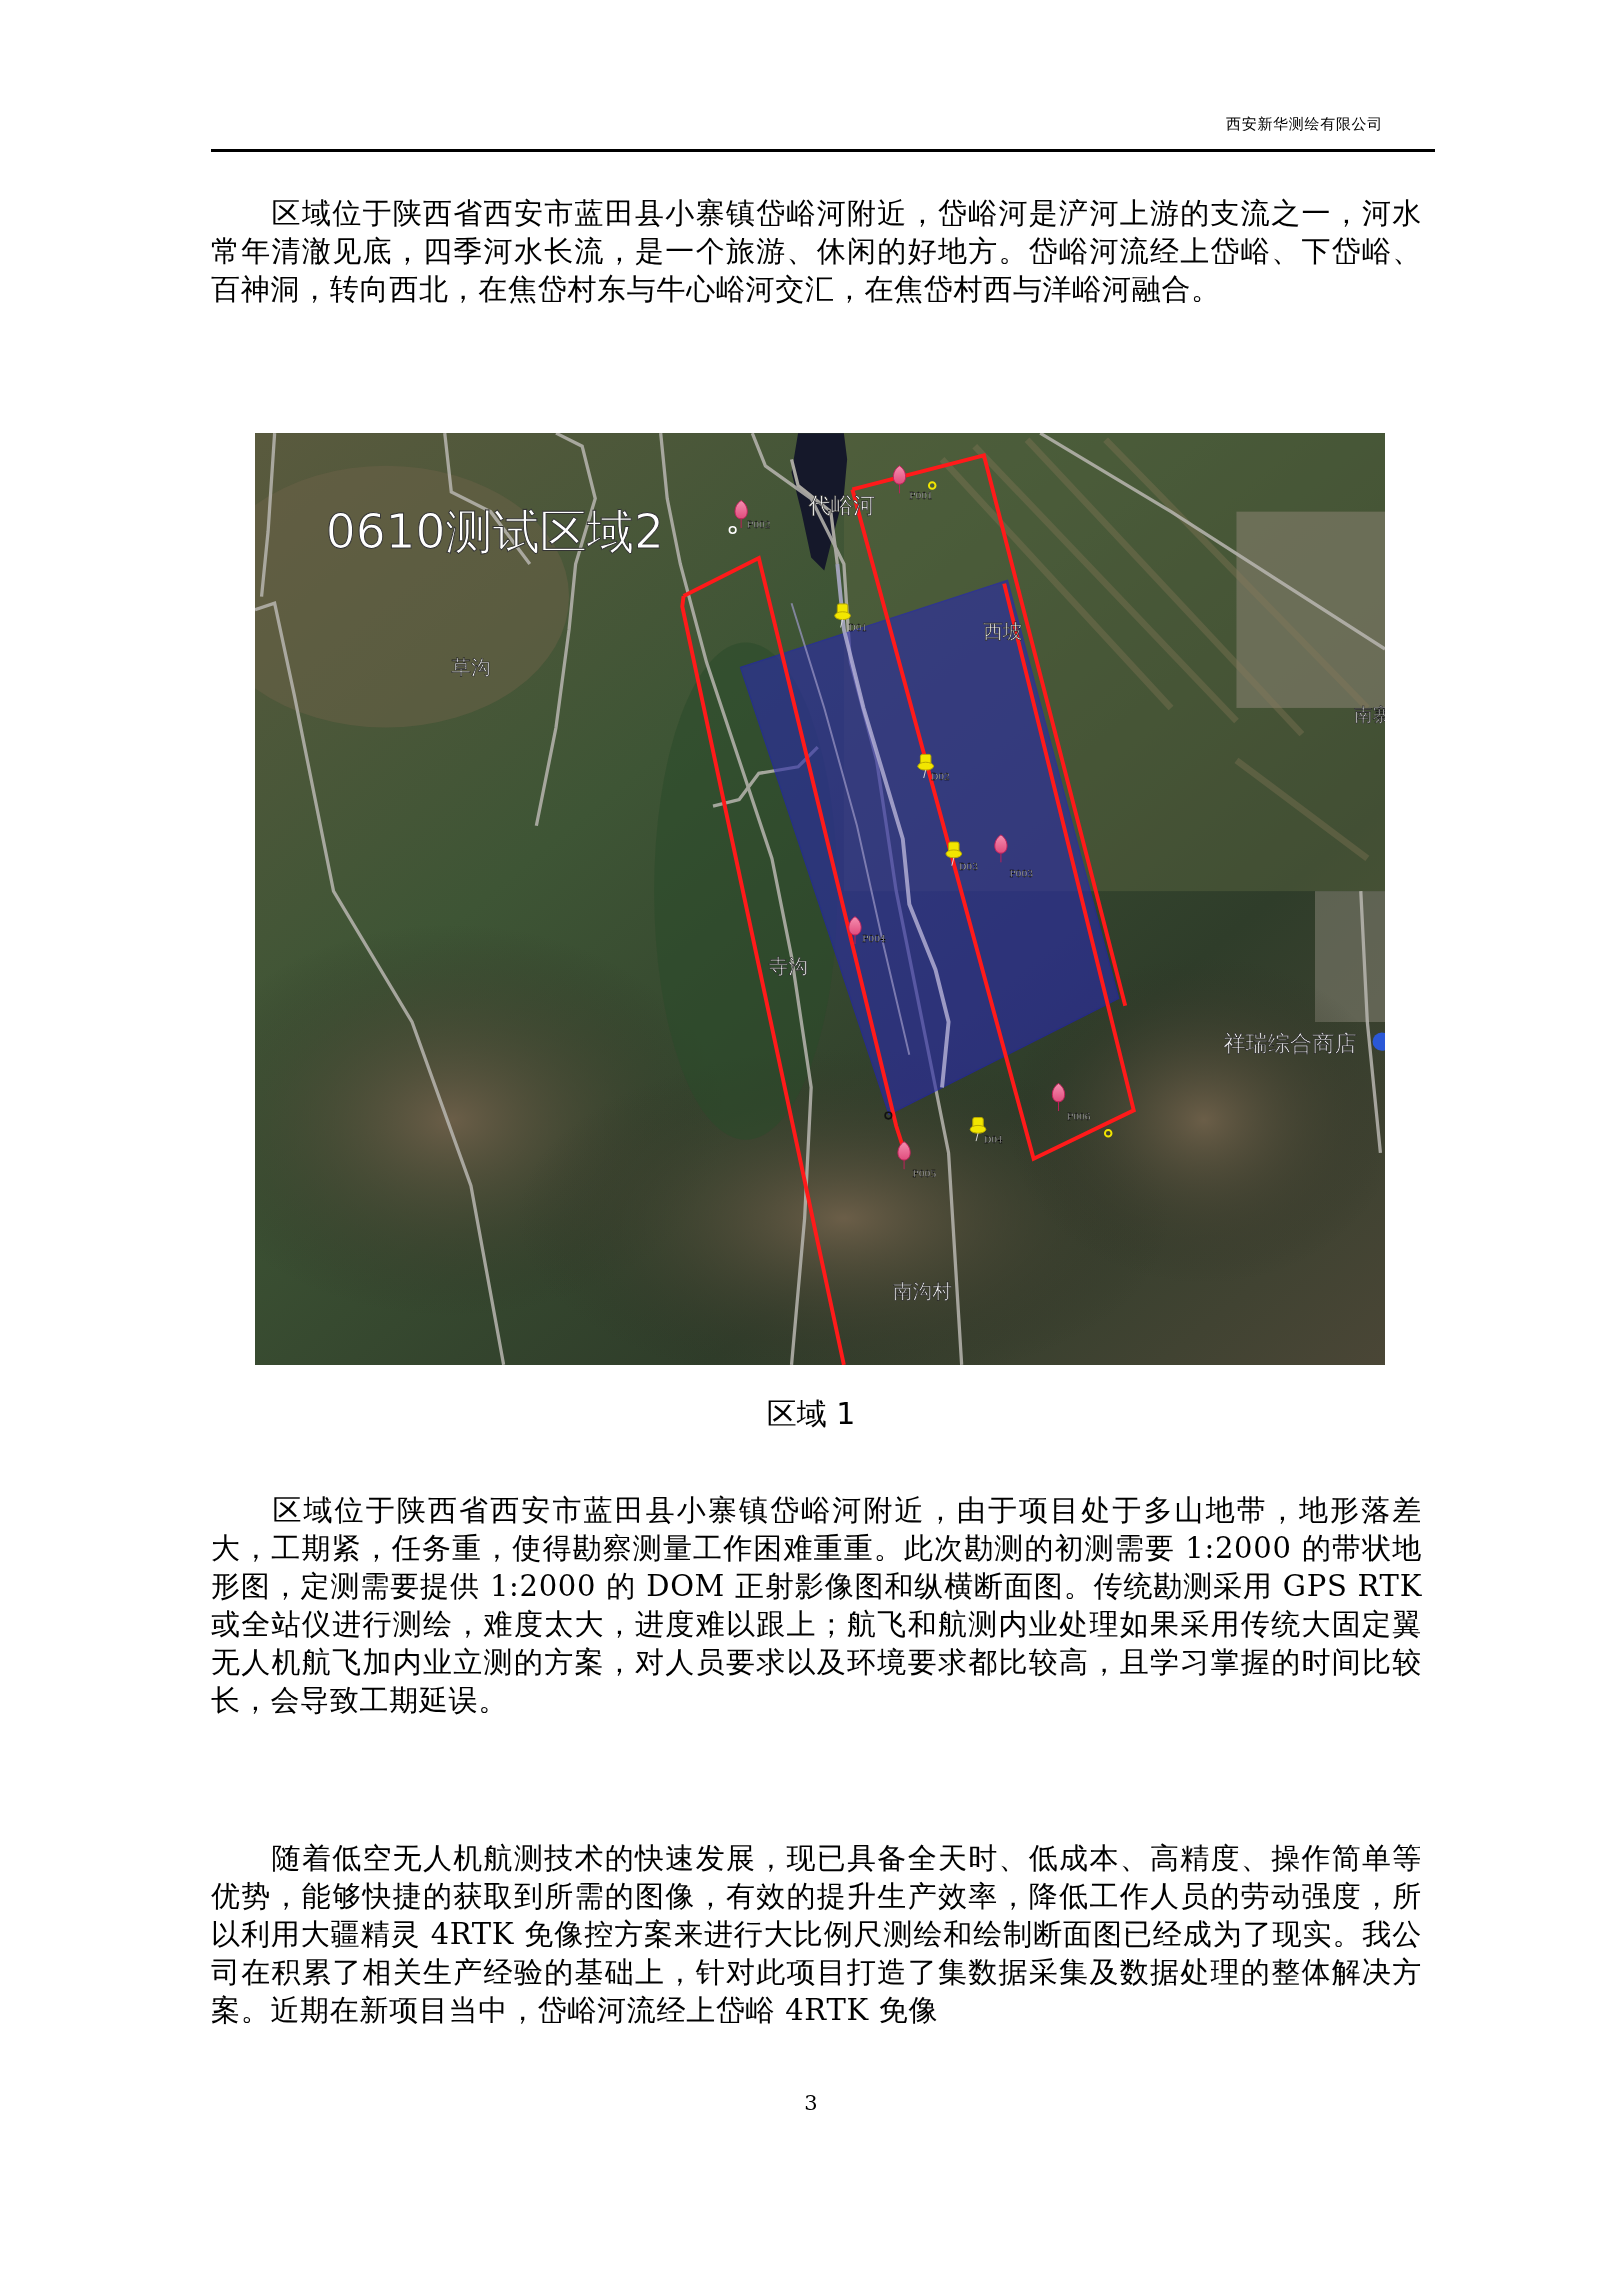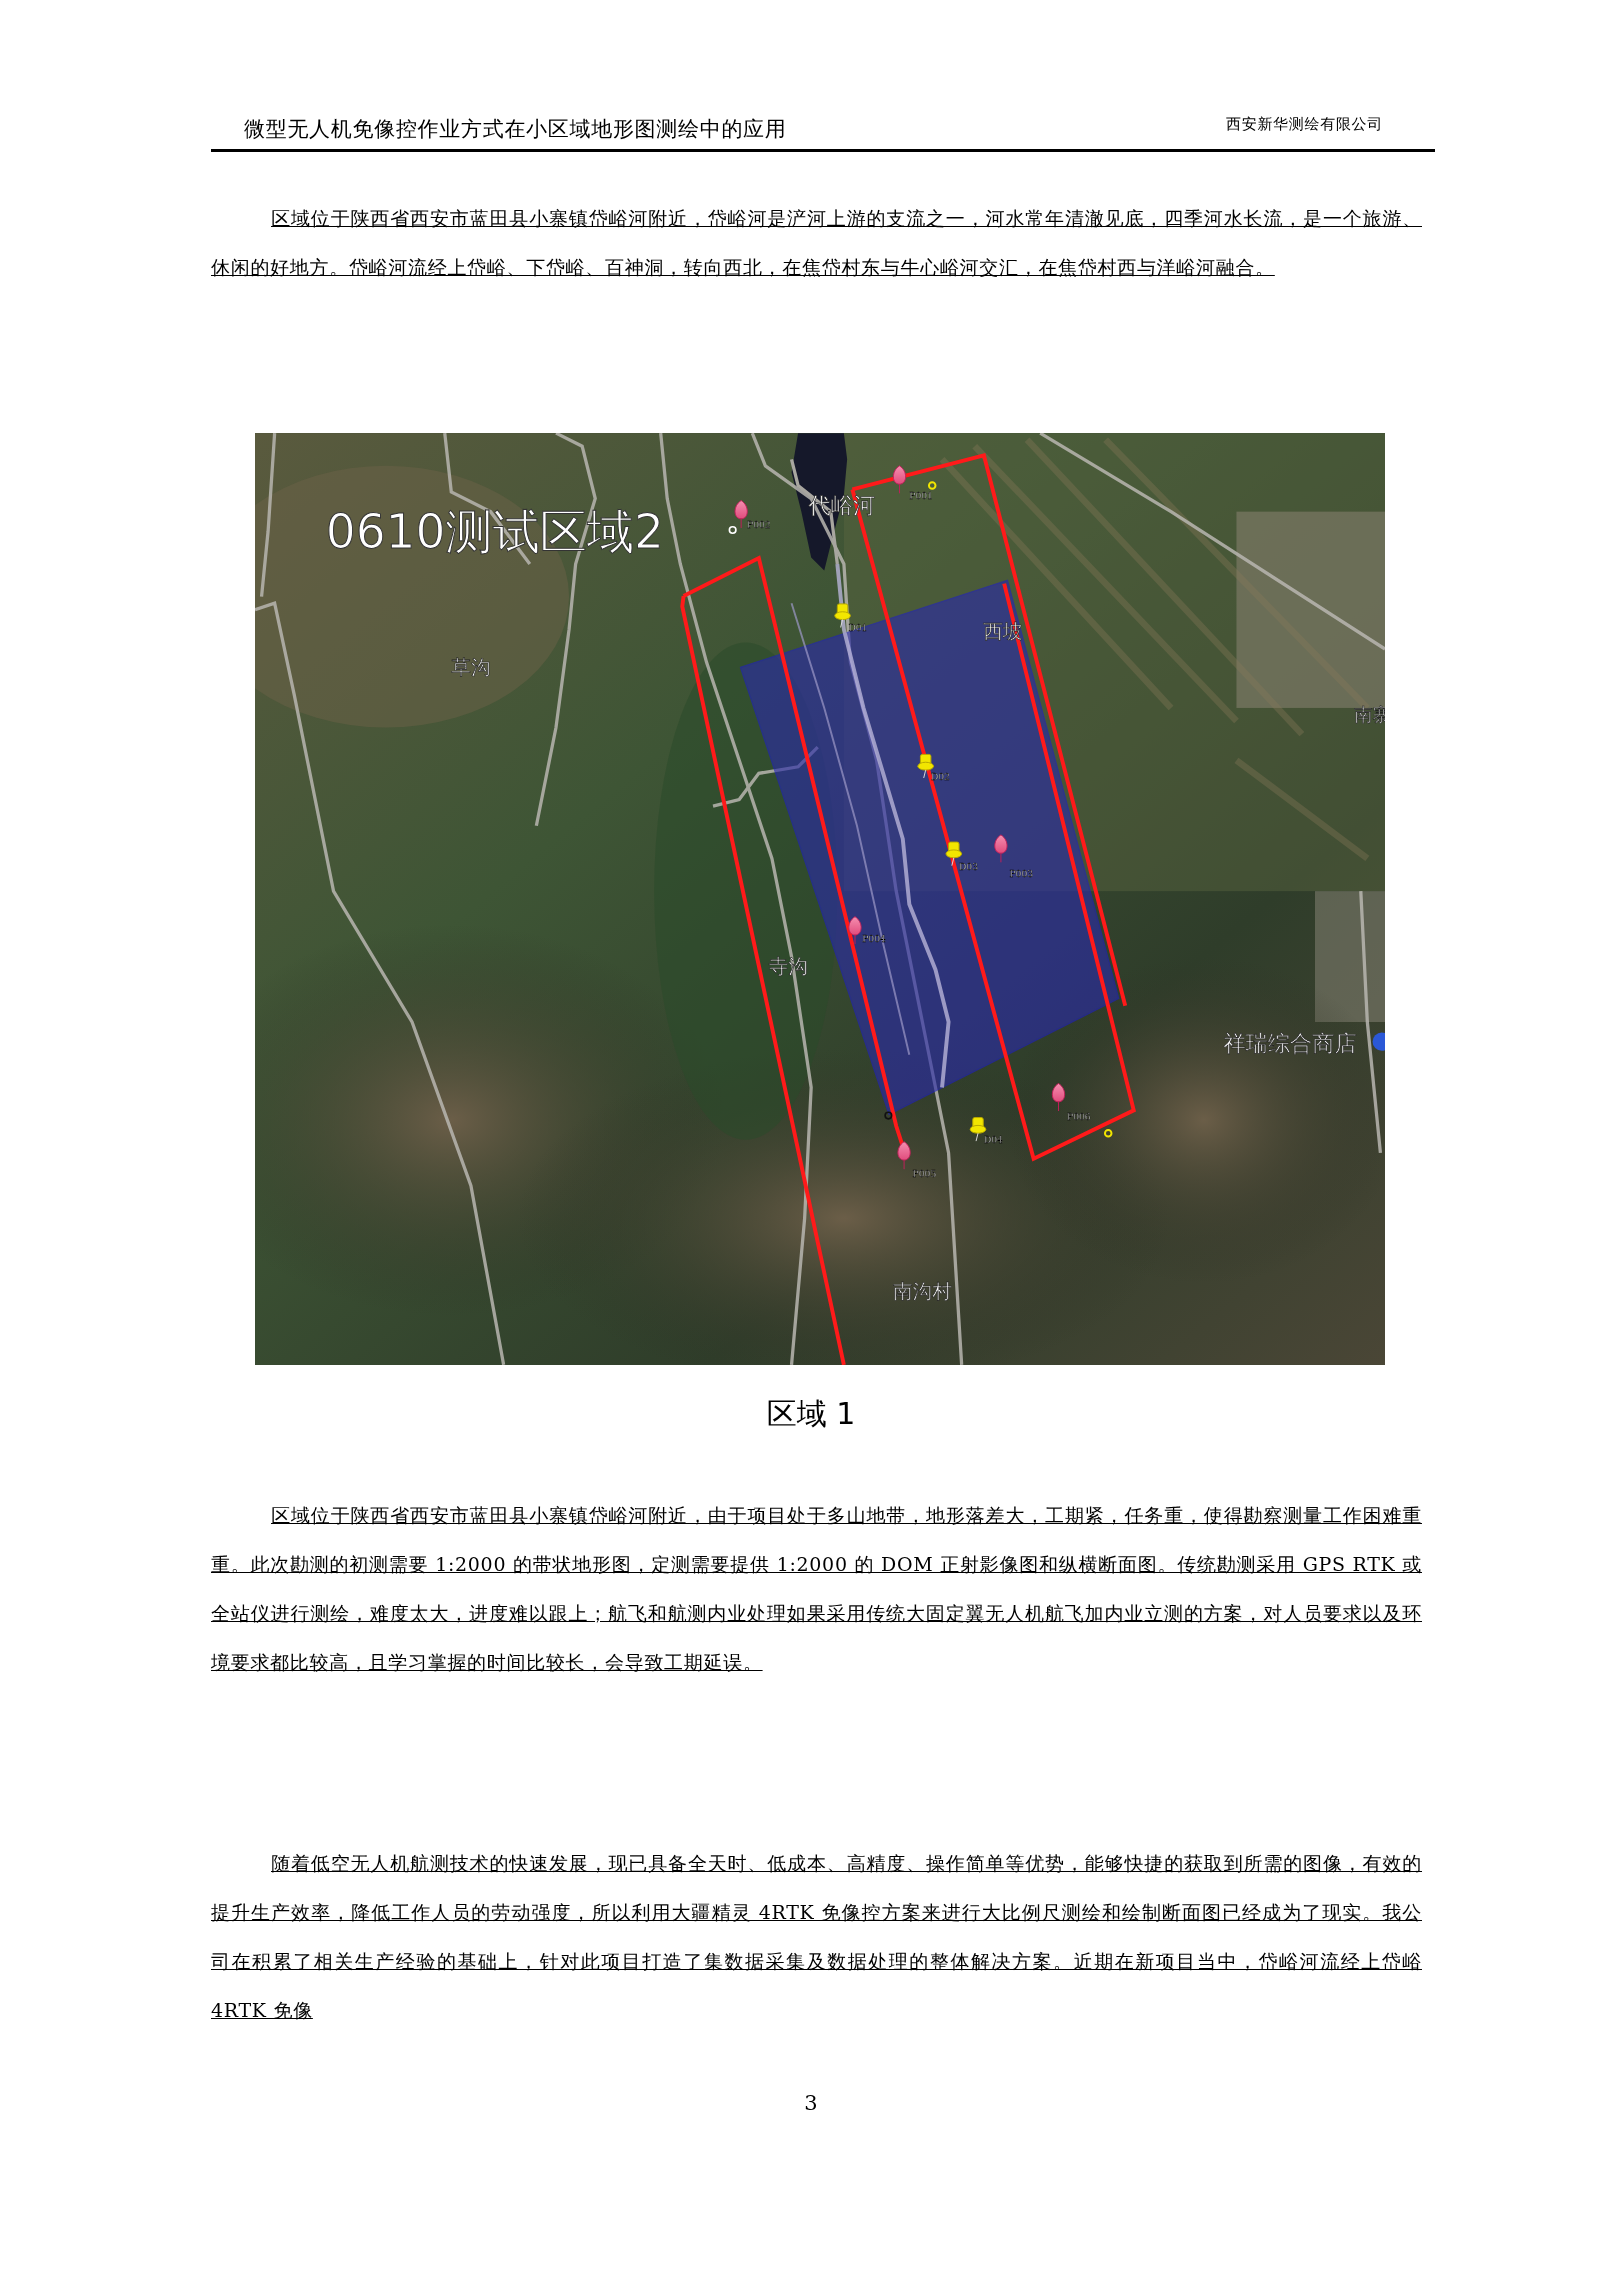--- a/index.html
+++ b/index.html
@@ -2,35 +2,34 @@
 <html style="font-size:10.5px"><head>
 <meta charset="utf-8">
 <style>
   html, body { margin:0; padding:0; background:#ffffff; }
   body { width:1622px; height:2295px; position:relative; overflow:hidden;
          font-family:"DejaVu Serif","Liberation Serif",serif; color:#000; }
   .header { position:absolute; left:211px; top:110px; width:1224px; height:42px; }
   .header .left { position:absolute; left:33px; top:5.2px; font-size:21px; letter-spacing:0.7px; }
   .header .right { position:absolute; right:52px; top:5.2px; font-size:15px; letter-spacing:0.7px; }
   .header-rule { position:absolute; left:211px; top:149px; width:1224px; height:3.3px; background:#000; }
-  .para { position:absolute; left:211px; width:1211px; font-size:19px; line-height:49px;
-          text-align:justify; letter-spacing:0.7px;text-decoration:underline; }
+  .para { position:absolute; left:211px; width:1211px; font-size:29px; line-height:38px;
+          text-align:justify; letter-spacing:0.7px; }
   .para .indent { display:inline-block; width:60px; }
   .map { position:absolute; left:255px; top:433px; width:1130px; height:932px; overflow:hidden;
          background:#3d4a33; }
   .caption { position:absolute; left:0; width:1622px; top:1394px; text-align:center;
              font-family:"DejaVu Sans","Liberation Sans",sans-serif; font-size:30px; }
   .page-num { position:absolute; left:0; width:1622px; top:2091px; text-align:center; font-size:21px; }
   .maplabel-text { font-family:"DejaVu Sans","Liberation Sans",sans-serif; }
 </style>
 </head>
 <body>
 
 <div class="header">
-  <span class="left">微型无人机免像控作业方式在小区域地形图测绘中的应用</span>
   <span class="right">西安新华测绘有限公司</span>
 </div>
 <div class="header-rule"></div>
 
 <div class="para" style="top:194px;"><span class="indent"></span><span>区域位于陕西省西安市蓝田县小寨镇岱峪河附近，岱峪河是浐河上游的支流之一，河水常年清澈见底，四季河水长流，是一个旅游、休闲的好地方。岱峪河流经上岱峪、下岱峪、百神洞，转向西北，在焦岱村东与牛心峪河交汇，在焦岱村西与洋峪河融合。</span></div>
 
 <div class="map">
   <svg width="1130" height="932" viewBox="0 0 1727 1424" xmlns="http://www.w3.org/2000/svg">
     <defs>
       <linearGradient id="bgG" x1="0" y1="0" x2="1" y2="1">

